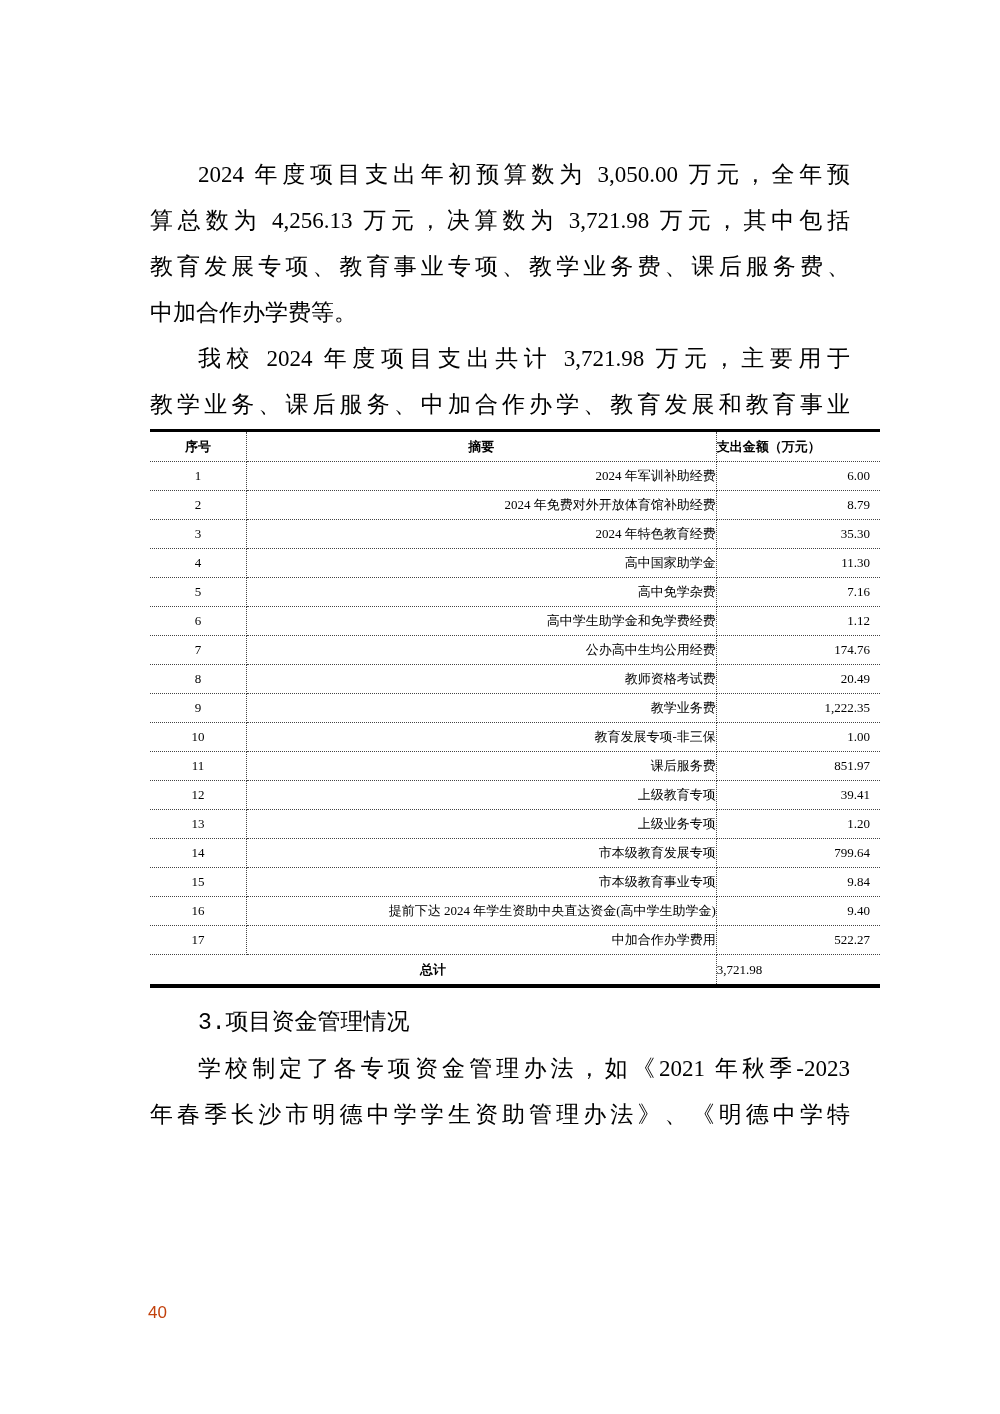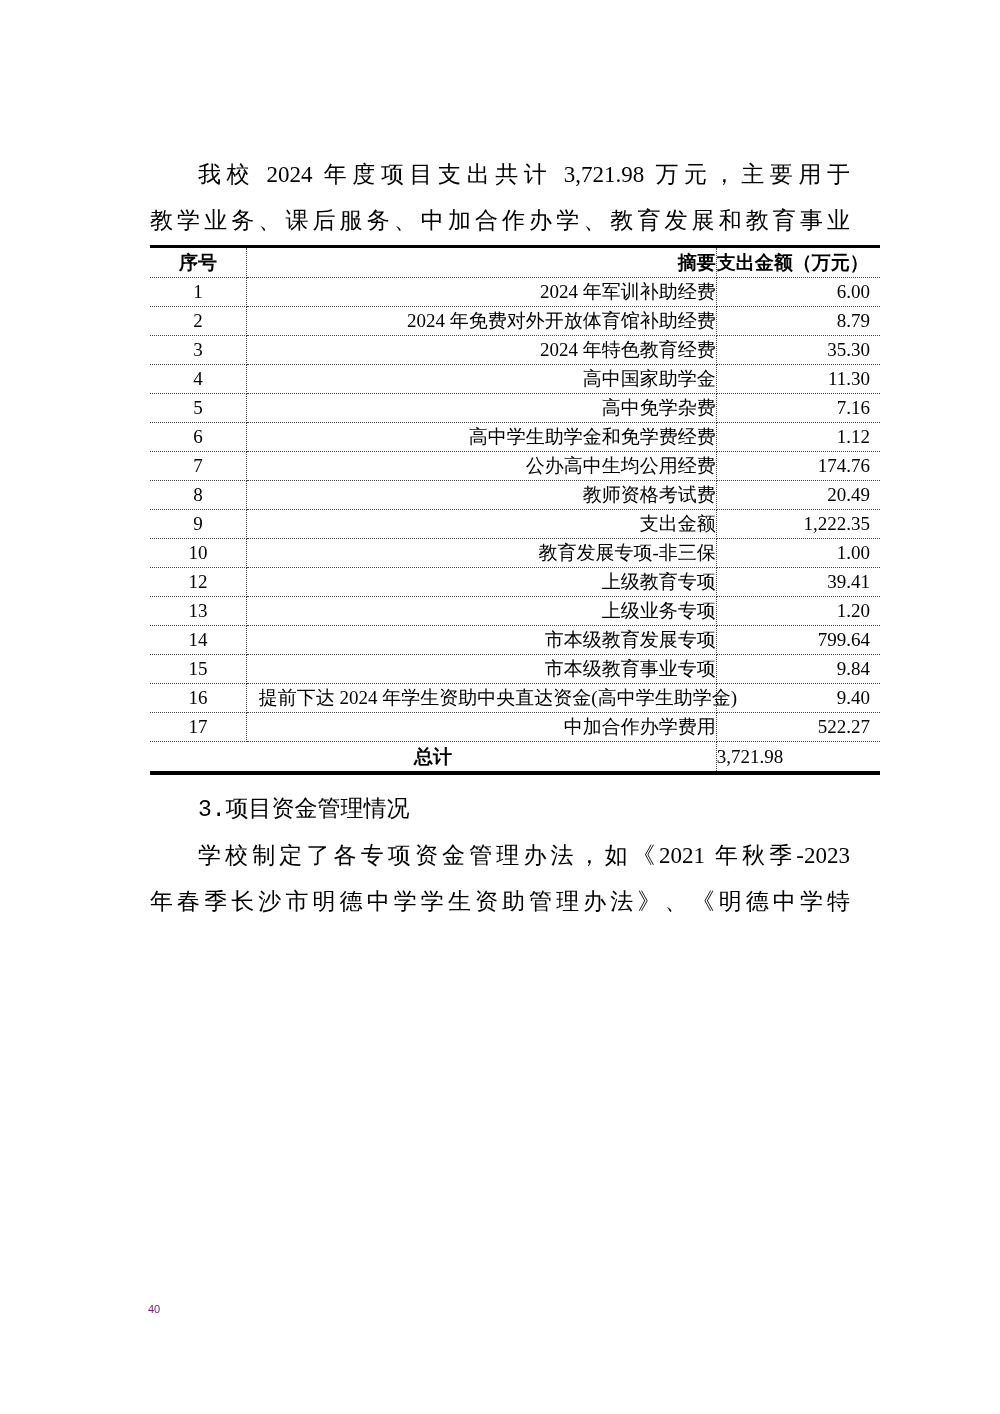--- a/index.html
+++ b/index.html
@@ -36,21 +36,21 @@
   .line.indent {
     text-indent: 48px;
   }
   
   table.exp-table {
     width: 730px;
     table-layout: fixed;
     border-collapse: collapse;
     border-top: 3px solid #000;
     border-bottom: 4px solid #000;
-    font-size: 19px;
+    font-size: 13px;
     margin-top: 1px;
   }
   .exp-table th, .exp-table td {
     height: 28px;
     padding: 0;
     vertical-align: middle;
     border-bottom: 1px dotted #444;
     font-weight: normal;
     overflow: visible;
   }
@@ -70,20 +70,21 @@
     padding-left: 12px;
     border-right: 1px dotted #444;
     white-space: nowrap;
   }
   .exp-table .cell-amount {
     width: 160px;
     text-align: right;
     padding-right: 10px;
   }
   .exp-table thead th.cell-summary {
+    text-align: center;
     padding-left: 0;
     margin-top: 8px;
   }
   .exp-table thead th.cell-amount {
     text-align: left;
     padding-right: 0;
   }
   .exp-table tfoot td {
     border-bottom: none;
     height: 29px;
@@ -99,30 +100,36 @@
   }
   .after-table {
     margin-top: 12px;
     font-family: Liberation Mono, monospace;
   }
   .page-number {
     position: absolute;
     left: 148px;
     top: 1303px;
     font-family: "Liberation Sans", sans-serif;
-    font-size: 11px;
-    color: #701a75;
+    font-size: 17px;
+    color: #c2410c;
   }
 </style>
 </head>
 <body>
 
 <div class="page">
   <div class="content">
 
+    <div class="para">
+        <div class="line fill indent">2024 年度项目支出年初预算数为 3,050.00 万元，全年预</div>
+        <div class="line fill">算总数为 4,256.13 万元，决算数为 3,721.98 万元，其中包括</div>
+        <div class="line fill">教育发展专项、教育事业专项、教学业务费、课后服务费、</div>
+        <div class="line">中加合作办学费等。</div>
+      </div>
 
 
     <div class="para">
         <div class="line fill indent">我校 2024 年度项目支出共计 3,721.98 万元，主要用于</div>
         <div class="line fill">教学业务、课后服务、中加合作办学、教育发展和教育事业</div>
       </div>
 
     <table class="exp-table">
       <thead>
         <tr>
@@ -167,27 +174,32 @@
             <td class="cell-summary">公办高中生均公用经费</td>
             <td class="cell-amount">174.76</td>
           </tr>
           <tr>
             <td class="cell-no">8</td>
             <td class="cell-summary">教师资格考试费</td>
             <td class="cell-amount">20.49</td>
           </tr>
           <tr>
             <td class="cell-no">9</td>
-            <td class="cell-summary">支出金额</td>
+            <td class="cell-summary">教学业务费</td>
             <td class="cell-amount">1,222.35</td>
           </tr>
           <tr>
             <td class="cell-no">10</td>
             <td class="cell-summary">教育发展专项-非三保</td>
             <td class="cell-amount">1.00</td>
+          </tr>
+          <tr>
+            <td class="cell-no">11</td>
+            <td class="cell-summary">课后服务费</td>
+            <td class="cell-amount">851.97</td>
           </tr>
           <tr>
             <td class="cell-no">12</td>
             <td class="cell-summary">上级教育专项</td>
             <td class="cell-amount">39.41</td>
           </tr>
           <tr>
             <td class="cell-no">13</td>
             <td class="cell-summary">上级业务专项</td>
             <td class="cell-amount">1.20</td>

